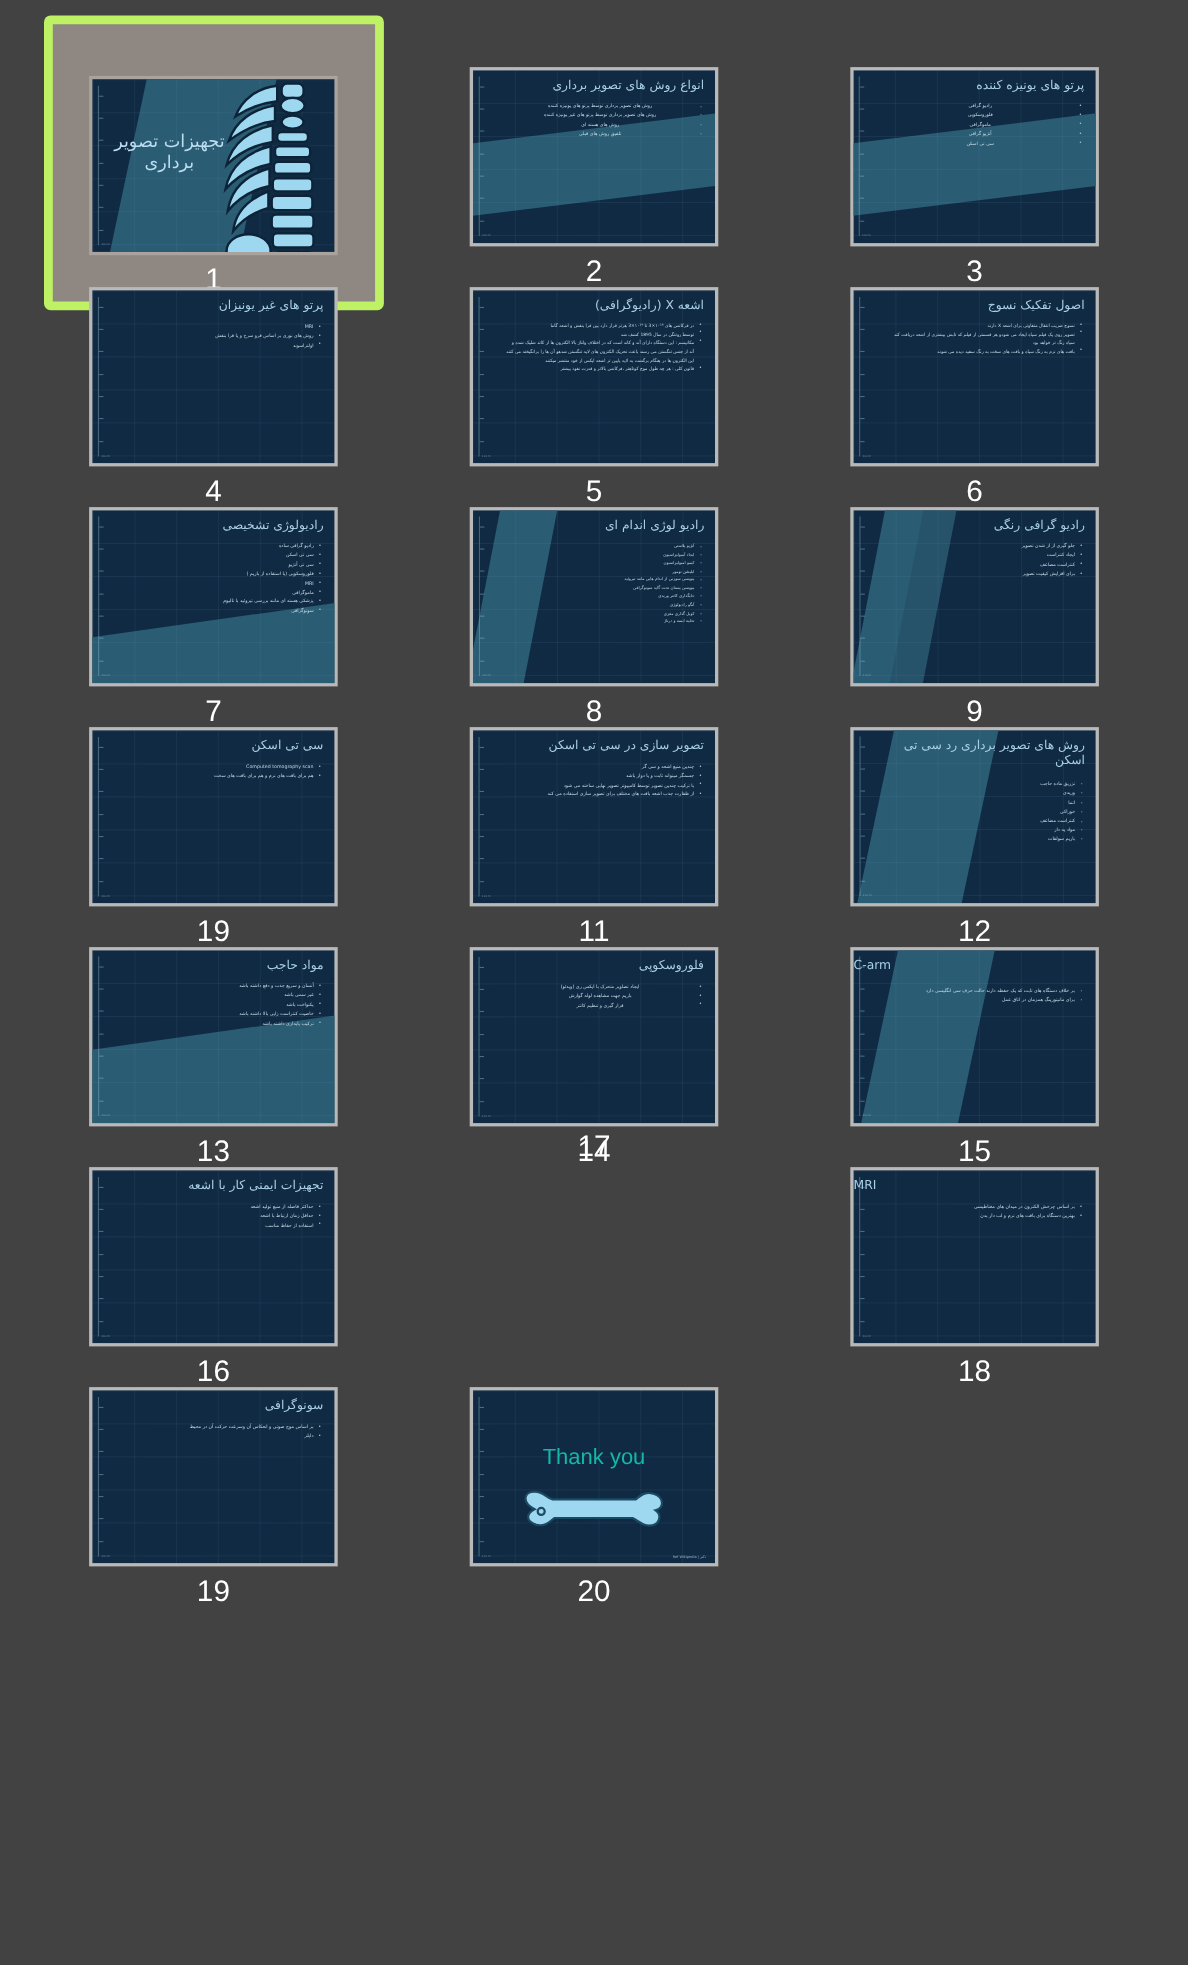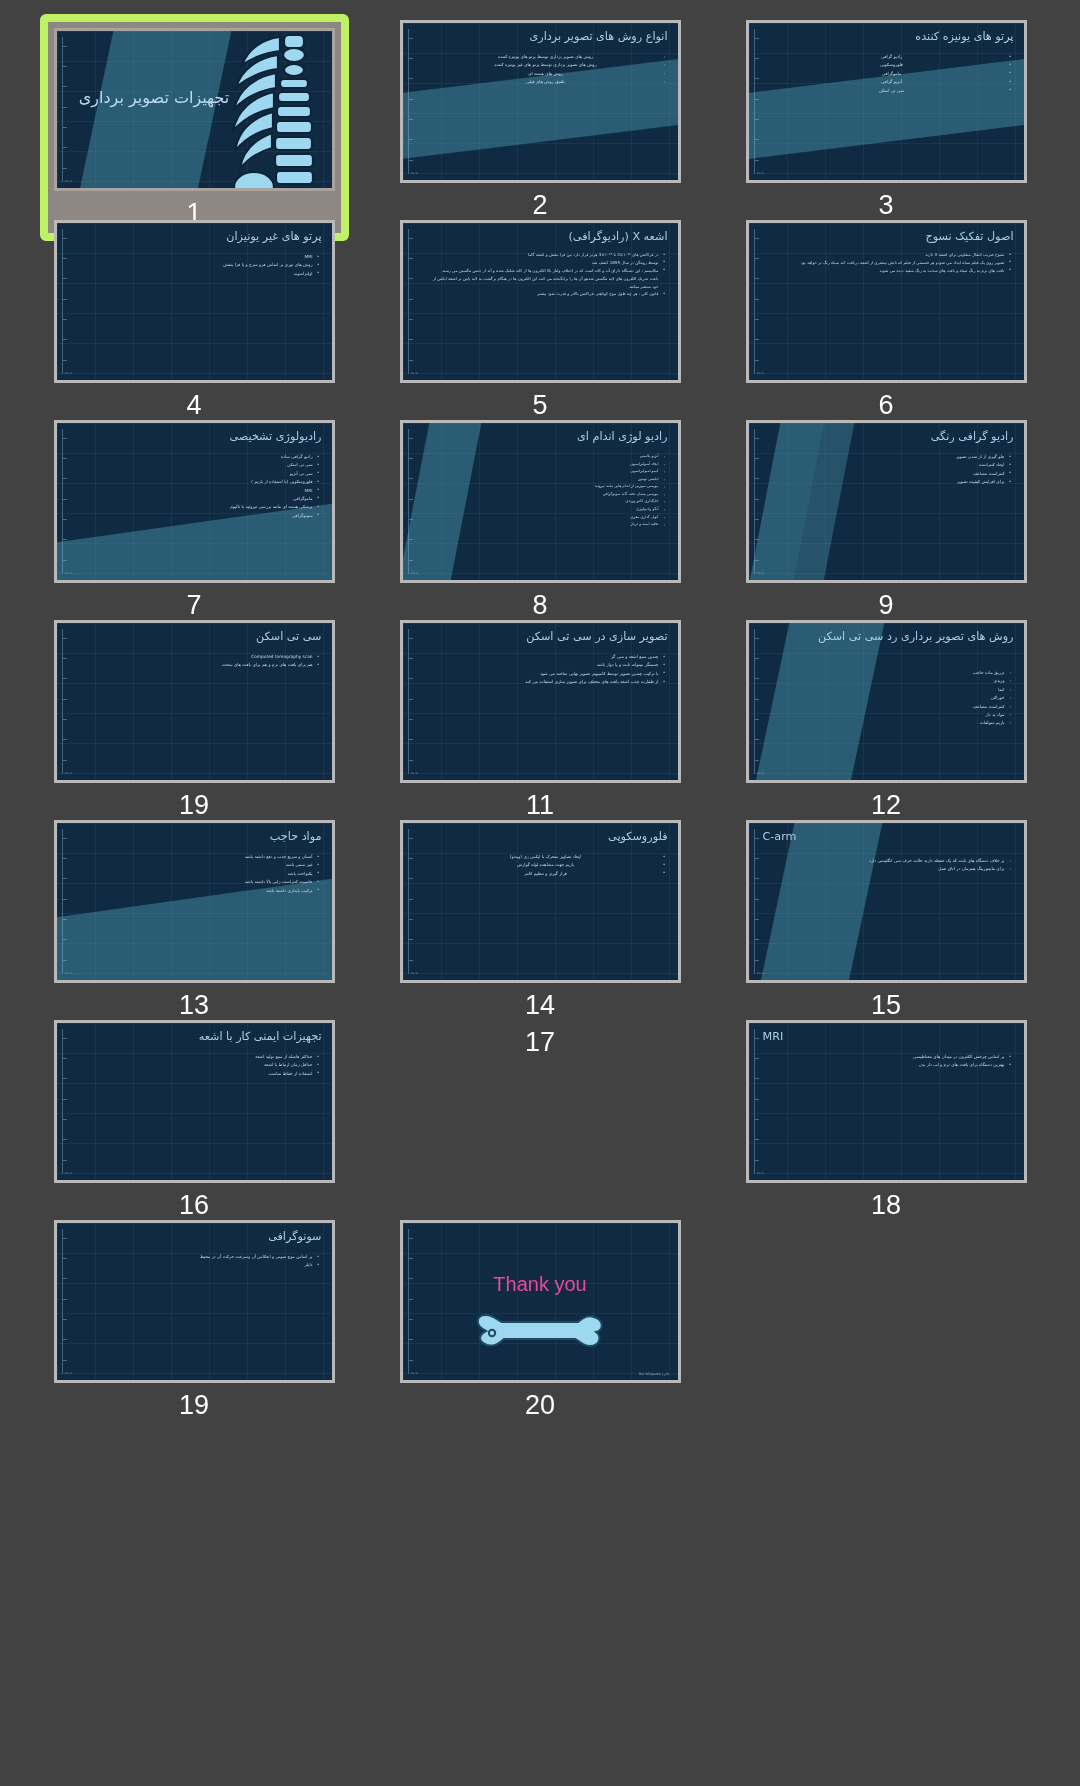--- a/index.html
+++ b/index.html
@@ -27,24 +27,25 @@
   .selwrap{
     padding:6px;
     border-radius:6px;
     display:flex; flex-direction:column; align-items:center;
   }
   .cell.selected .selwrap{
     background:#8e8782;
     border:8px solid #bef264;
   }
   .thumbframe{
-    width:281px; height:163px;
+    width:226px; height:163px;
     background:#b9b9b9;
     padding:3px;
     position:relative;
+    margin-top:41px;
   }
   .cell.selected .thumbframe{ background:#a9a29d; }
   .slide{
     position:relative;
     width:100%; height:100%;
     background:#102a43;
     overflow:hidden;
   }
   
   .slide::before{
@@ -123,41 +124,41 @@
   .sbody li{ list-style:none; position:relative; padding-right:7px; }
   .sbody li::before{
     content:"•"; position:absolute; right:0; top:-.5px;
     color:#9ec4da; font-size:4.5px;
   }
   .sbody.dash li::before{ content:"·"; font-size:6px; top:-2px; }
   .sbody.center{ text-align:center; }
 
   .sbody.dense{ font-size:4.05px; line-height:1.95; top:28px; }
   .sbody.tiny{ font-size:3.7px; line-height:2.05; }
-  .stitle.ltr{ direction:ltr; text-align:right; right:auto; left:14px; }
+  .stitle.ltr{ direction:ltr; text-align:right; right:auto; left:0; }
 
   
   .hero-title{
     position:absolute; z-index:6;
     top:42%; right:0; left:0;
     transform:translateY(-50%);
     text-align:center;
     padding-right:80px;
     font-size:16px; color:#bcdcef; font-weight:400;
   }
   .xray{
     position:absolute; right:-6px; top:-4px;
     width:110px; height:175px; z-index:5;
   }
   
   .ty{
     position:absolute; z-index:6;
     top:32%; left:0; right:0;
     text-align:center;
-    font-size:20px; color:#ec4899;
+    font-size:20px; color:#14b8a6;
     font-family:"Liberation Sans",sans-serif;
     direction:ltr;
   }
   .bone{ position:absolute; z-index:6; left:50%; top:56%; transform:translateX(-50%); width:140px; height:40px; }
   .tyfoot{
     position:absolute; z-index:7; right:8px; bottom:4px;
     font-size:3.2px; color:#8fb4c9; direction:ltr;
   }
 
   .num{

